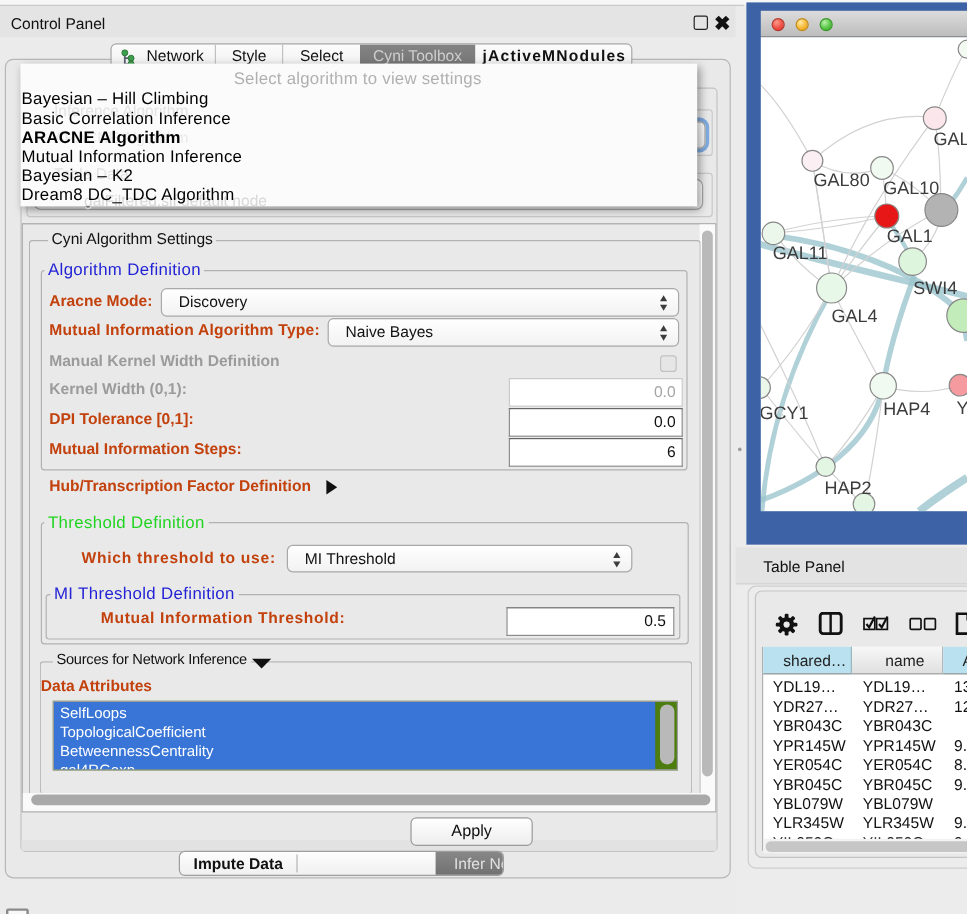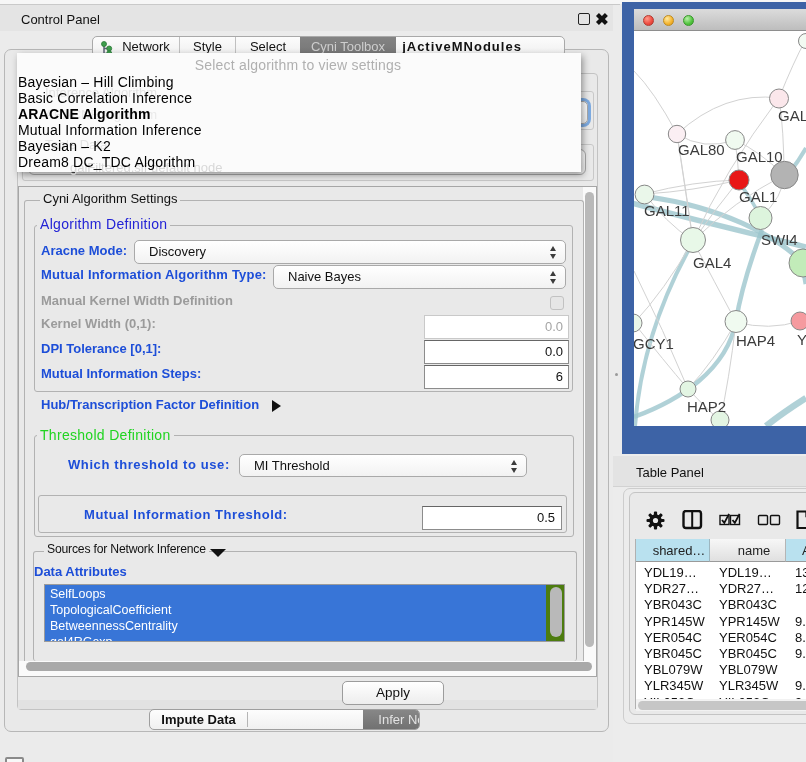--- a/index.html
+++ b/index.html
@@ -1,37 +1,37 @@
 <!DOCTYPE html>
 <html><head>
 <meta charset="utf-8">
 <style>
 html,body{margin:0;padding:0;width:806px;height:762px;overflow:hidden;background:#ebebeb;font-family:"Liberation Sans",sans-serif;}
 .abs{position:absolute;}
-.lbl{position:absolute;font-size:13px;font-weight:bold;color:#1d4ed8;white-space:nowrap;}
+.lbl{position:absolute;font-size:13px;font-weight:bold;color:#c2410c;white-space:nowrap;}
 .gray{color:#9b9b9b;}
 .combo{position:absolute;background:linear-gradient(#ffffff,#f2f2f2);border:1px solid #a9a9a9;border-radius:5px;box-sizing:border-box;}
 .combo .txt{position:absolute;left:14px;top:3px;font-size:13px;color:#111;}
 .arrup{position:absolute;right:9px;top:5px;width:0;height:0;border-left:3.5px solid transparent;border-right:3.5px solid transparent;border-bottom:5px solid #3c3c3c;}
 .arrdn{position:absolute;right:9px;top:13px;width:0;height:0;border-left:3.5px solid transparent;border-right:3.5px solid transparent;border-top:5px solid #3c3c3c;}
 .field{position:absolute;background:#fff;box-sizing:border-box;font-size:13px;text-align:right;}
 .grp{position:absolute;border:1px solid #b2b2b2;border-radius:3px;box-sizing:border-box;}
 .gtitle{position:absolute;font-size:13px;background:#e9e9e9;padding:0 3px;white-space:nowrap;}
 .gtitle.big{font-size:14px;letter-spacing:0.3px;}
 </style>
 </head>
 <body>
 
 <div class="abs" style="left:0;top:0;width:806px;height:762px;background:#ebebeb;">
 
   <div class="abs" style="left:0;top:0;width:806px;height:4px;background:#f6f6f6;"></div>
   <div class="abs" style="left:0;top:4px;width:620px;height:1px;background:#c9c9c9;"></div>
 
   <div class="abs" style="left:0;top:5px;width:613px;height:26px;background:#e4e4e4;"></div>
-  <div class="abs" style="left:9px;top:12px;font-size:13px;color:#111;margin-left:12px;">Control Panel</div>
+  <div class="abs" style="left:9px;top:12px;font-size:13px;color:#111;">Control Panel</div>
   <div class="abs" style="left:578px;top:13px;width:10px;height:10px;border:1.6px solid #222;border-radius:2px;"></div>
   <div class="abs" style="left:595px;top:9.5px;font-size:16.5px;font-weight:bold;color:#111;">✖</div>
 
   <div class="abs" style="left:4px;top:49px;width:605px;height:683px;border:1px solid #b7b7b7;border-radius:7px;background:#e9e9e9;box-sizing:border-box;"></div>
 
   <div class="abs" style="left:17px;top:73px;width:581px;height:637px;border:1px solid #c3c3c3;border-radius:4px;background:#e9e9e9;box-sizing:border-box;"></div>
 
   <div class="abs" style="left:22px;top:91px;width:572px;height:39px;border:1px solid #c8c8c8;border-radius:3px;box-sizing:border-box;"></div>
   <div class="abs" style="left:40px;top:84px;font-size:13px;color:#333;background:#e9e9e9;padding:0 3px;">Inference Algorithm</div>
 
@@ -84,20 +84,21 @@
   <div class="grp" style="left:34px;top:435px;width:540px;height:102px;"></div>
   <div class="gtitle big" style="left:37px;top:427px;color:#21d421;">Threshold Definition</div>
   <div class="lbl" style="left:68px;top:457px;letter-spacing:0.6px;">Which threshold to use:</div>
   <div class="combo" style="left:239px;top:454px;width:288px;height:23px;">
       <span class="txt">MI Threshold</span>
       <span class="arrup"></span>
       <span class="arrdn"></span>
     </div>
 
   <div class="grp" style="left:38px;top:495px;width:529px;height:38px;"></div>
+  <div class="gtitle big" style="left:42px;top:486px;color:#2323d6;">MI Threshold Definition</div>
   <div class="lbl" style="left:44px;top:507px;letter-spacing:0.55px;padding-left:40px;">Mutual Information Threshold:</div>
   <div class="field" style="left:422px;top:506px;width:140px;height:24px;border:1px solid #8c8c8c;border-top-color:#666;color:#111;padding:3px 6px 0 0;">0.5</div>
 
   <div class="grp" style="left:33px;top:551px;width:544px;height:110px;border-bottom:none;"></div>
   <div class="gtitle" style="left:44px;top:542px;color:#111;font-size:12.2px;letter-spacing:-0.2px;">Sources for Network Inference</div>
   <div class="abs" style="left:210px;top:549px;width:0;height:0;border-top:8.5px solid #111;border-left:8px solid transparent;border-right:8px solid transparent;"></div>
   <div class="lbl" style="left:34px;top:564px;">Data Attributes</div>
 
   <div class="abs" style="left:44px;top:584px;width:521px;height:58px;border:1px solid #9b9b9b;background:#4d7c0f;box-sizing:border-box;overflow:hidden;">
     <div class="abs" style="left:0;top:0;width:501px;height:73px;background:#3875d7;"></div>
@@ -112,21 +113,21 @@
   <div class="abs" style="left:149px;top:709px;width:271px;height:21px;border:1px solid #9e9e9e;border-radius:5px;background:linear-gradient(#fdfdfd,#f0f0f0);box-sizing:border-box;overflow:hidden;">
     <div class="abs" style="left:0;top:0;width:97px;height:21px;text-align:center;font-size:13px;font-weight:bold;color:#111;padding-top:2px;box-sizing:border-box;">Impute Data</div>
     <div class="abs" style="left:97px;top:2px;width:1px;height:15px;background:#b5b5b5;"></div>
     <div class="abs" style="left:98px;top:0;width:115px;height:21px;text-align:center;font-size:13px;font-weight:bold;color:#111;padding-top:18px;box-sizing:border-box;">Discretize Data</div>
     <div class="abs" style="left:213px;top:0;width:108px;height:21px;text-align:center;font-size:13px;color:#e2e2e2;padding-top:2px;box-sizing:border-box;background:linear-gradient(#878787,#6f6f6f);">Infer Network</div>
   </div>
 
   <div class="abs" style="left:5px;top:757px;width:19px;height:12px;border:2px solid #8a8a8a;border-radius:2px;background:#f8f8f8;box-sizing:border-box;"></div>
 </div>
 
-<div class="abs" style="left:92px;top:36px;width:473px;height:21px;border:1px solid #a9a9a9;border-radius:5px;background:linear-gradient(#fcfcfc,#efefef);box-sizing:border-box;overflow:hidden;">
+<div class="abs" style="left:92px;top:36px;width:435px;height:21px;border:1px solid #a9a9a9;border-radius:5px;background:linear-gradient(#fcfcfc,#efefef);box-sizing:border-box;overflow:hidden;">
   <div class="abs" style="left:0;top:0;width:86px;height:22px;"></div>
   <svg class="abs" style="left:7.5px;top:4px;" width="12" height="14" viewBox="0 0 12 14">
     <path d="M3 4 L3 12.5 L8 12.5 M3 7.5 L8 7.5" stroke="#5a6273" stroke-width="1.5" fill="none"></path>
     <circle cx="3" cy="3" r="2.5" fill="#3f9e4d" stroke="#2c7a38" stroke-width="0.8"></circle>
     <circle cx="8.2" cy="7.5" r="2.5" fill="#3f9e4d" stroke="#2c7a38" stroke-width="0.8"></circle>
     <circle cx="8.2" cy="12.3" r="2.5" fill="#3f9e4d" stroke="#2c7a38" stroke-width="0.8"></circle>
   </svg>
   <div class="abs" style="left:23px;top:2px;width:60px;text-align:center;font-size:13px;color:#111;">Network</div>
   <div class="abs" style="left:86px;top:0;width:1px;height:21px;background:#c0c0c0;"></div>
   <div class="abs" style="left:87px;top:2px;width:55px;text-align:center;font-size:13px;color:#111;">Style</div>

